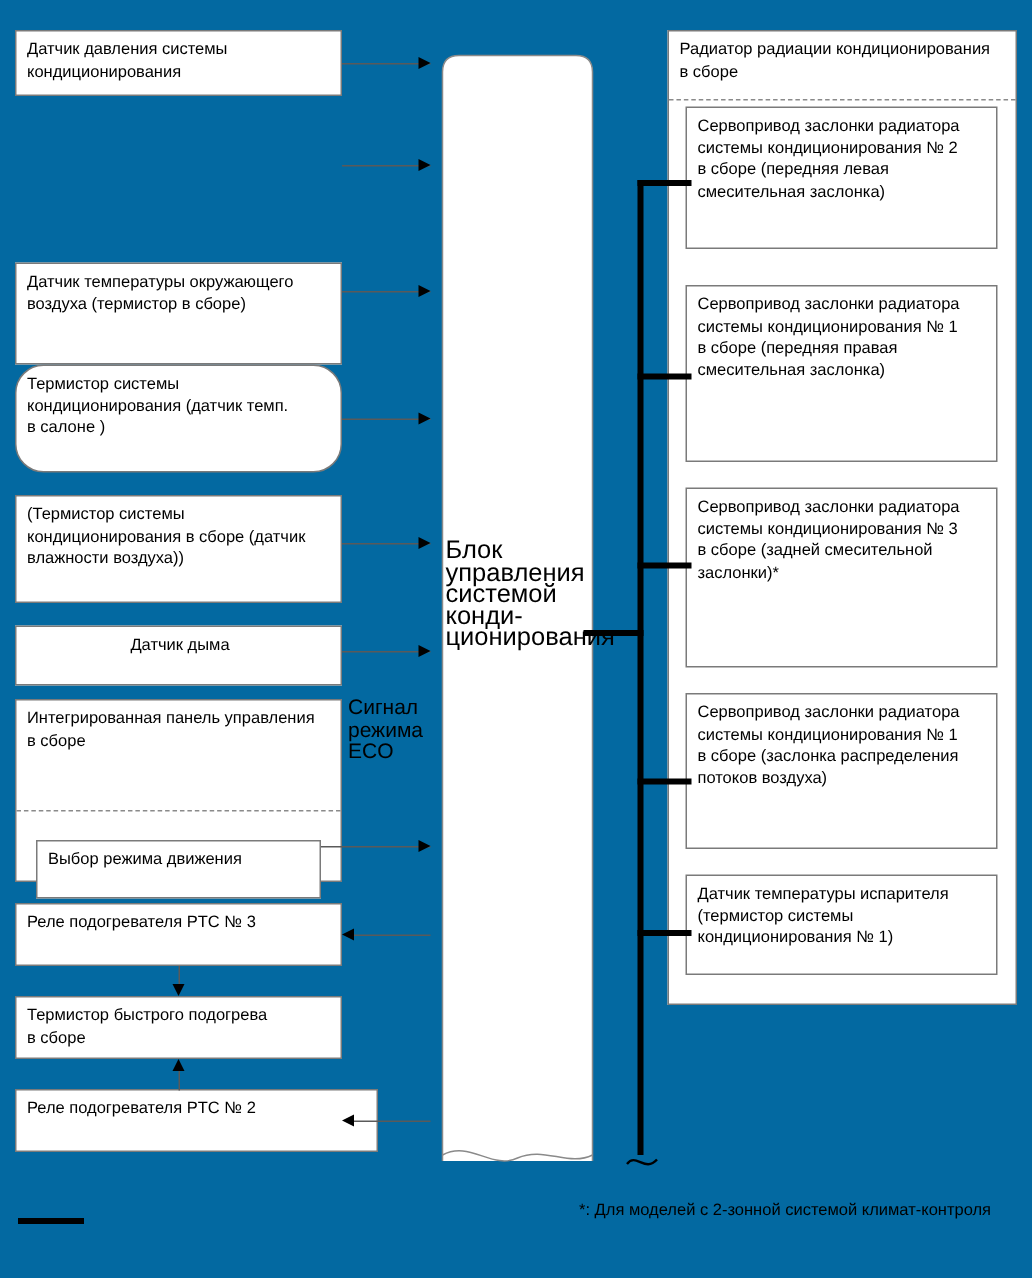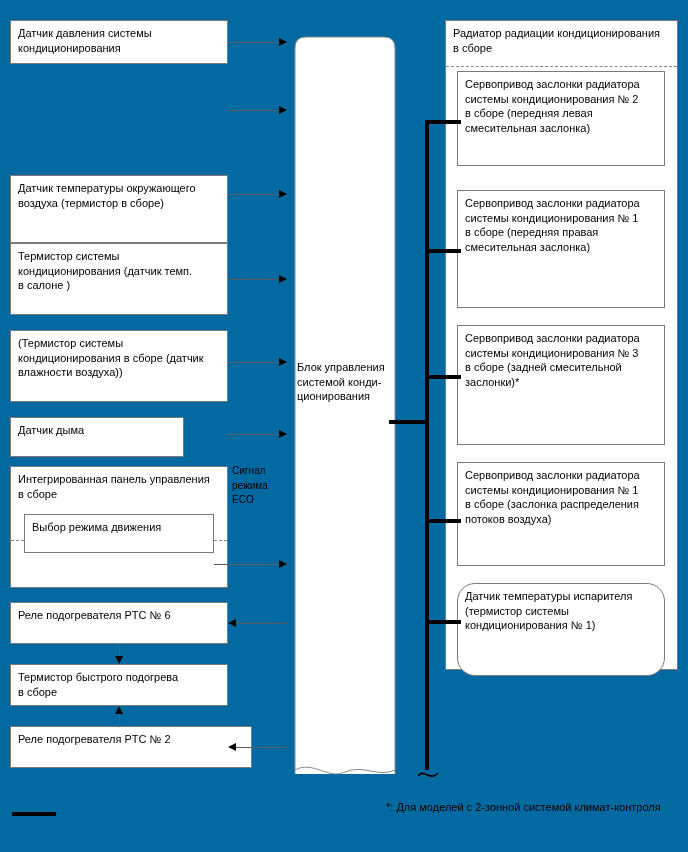--- a/index.html
+++ b/index.html
@@ -92,27 +92,27 @@
     background: #000;
     width: 4px;
   }
   .harness-h {
     position: absolute;
     background: #000;
     height: 4px;
   }
   .side-text {
     position: absolute;
-    font-size: 10px;
+    font-size: 14px;
     line-height: 14.5px;
     white-space: pre-line;
   }
   .ecu-label {
     position: absolute;
-    font-size: 11px;
+    font-size: 17px;
     line-height: 14.5px;
     white-space: pre-line;
   }
   .legend-text {
     position: absolute;
     font-size: 11px;
     line-height: 14px;
   }
   .legend-bar {
     position: absolute;
@@ -133,51 +133,51 @@
     <div class="box-label">Датчик давления системы
 кондиционирования</div>
   </div>
 
 
   <div class="box" style="left:10px; top:160px; width:218px; height:68px;margin-top:15px;">
     <div class="box-label">Датчик температуры окружающего
 воздуха (термистор в сборе)</div>
   </div>
 
-  <div class="box" style="left:10px; top:243px; width:218px; height:72px;">
+  <div class="box" style="left:10px; top:243px; width:218px; height:72px;border-radius:19px;">
     <div class="box-label">Термистор системы
 кондиционирования (датчик темп.
 в салоне )</div>
   </div>
 
   <div class="box" style="left:10px; top:330px; width:218px; height:72px;">
     <div class="box-label">(Термистор системы
 кондиционирования в сборе (датчик
 влажности воздуха))</div>
   </div>
 
-  <div class="box" style="left:10px; top:417px; width:174px; height:40px;">
+  <div class="box" style="left:10px; top:417px; width:218px; height:40px;text-align:center;">
     <div class="box-label">Датчик дыма</div>
   </div>
 
   <div class="box" style="left:10px; top:466px; width:218px; height:122px;">
     <div class="box-label">Интегрированная панель управления
 в сборе</div>
   </div>
   <div class="dashed-sep" style="left:11px; top:540px; width:216px;"></div>
-  <div class="box" style="left:24px; top:514px; width:190px; height:39px;">
+  <div class="box" style="left:24px; top:560px; width:190px; height:39px;">
     <div class="box-label">Выбор режима движения</div>
   </div>
 
   <div class="side-text" style="left:232px; top:464px; width:56px;">Сигнал
 режима
 ECO</div>
 
   <div class="box" style="left:10px; top:602px; width:218px; height:42px;">
-    <div class="box-label">Реле подогревателя PTC № 6</div>
+    <div class="box-label">Реле подогревателя PTC № 3</div>
   </div>
 
   <div class="box" style="left:10px; top:664px; width:218px; height:42px;">
     <div class="box-label">Термистор быстрого подогрева
 в сборе</div>
   </div>
 
   <div class="box" style="left:10px; top:726px; width:242px; height:42px;">
     <div class="box-label">Реле подогревателя PTC № 2</div>
   </div>
@@ -257,21 +257,21 @@
 заслонки)*</div>
   </div>
 
   <div class="box" style="left:457px; top:462px; width:208px; height:104px;">
     <div class="box-label">Сервопривод заслонки радиатора
 системы кондиционирования № 1
 в сборе (заслонка распределения
 потоков воздуха)</div>
   </div>
 
-  <div class="box" style="left:457px; top:583px; width:208px; height:93px;border-radius:18px;">
+  <div class="box" style="left:457px; top:583px; width:208px; height:67px;">
     <div class="box-label">Датчик температуры испарителя
 (термистор системы
 кондиционирования № 1)</div>
   </div>
 
   <div class="harness-v" style="left:425px; top:120px; height:650px;"></div>
 
   <svg style="position:absolute; left:414px; top:762px; width:30px; height:20px;" viewBox="0 0 30 20">
     <path d="M 4 14 C 10 6, 16 20, 24 11" fill="none" stroke="#000" stroke-width="1.6"></path>
   </svg>

